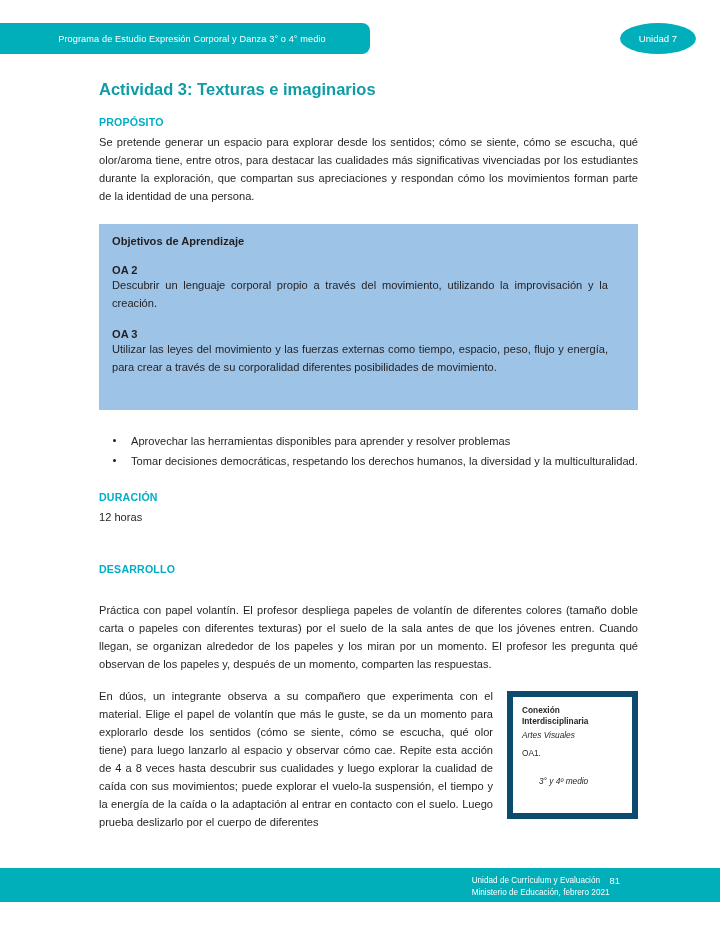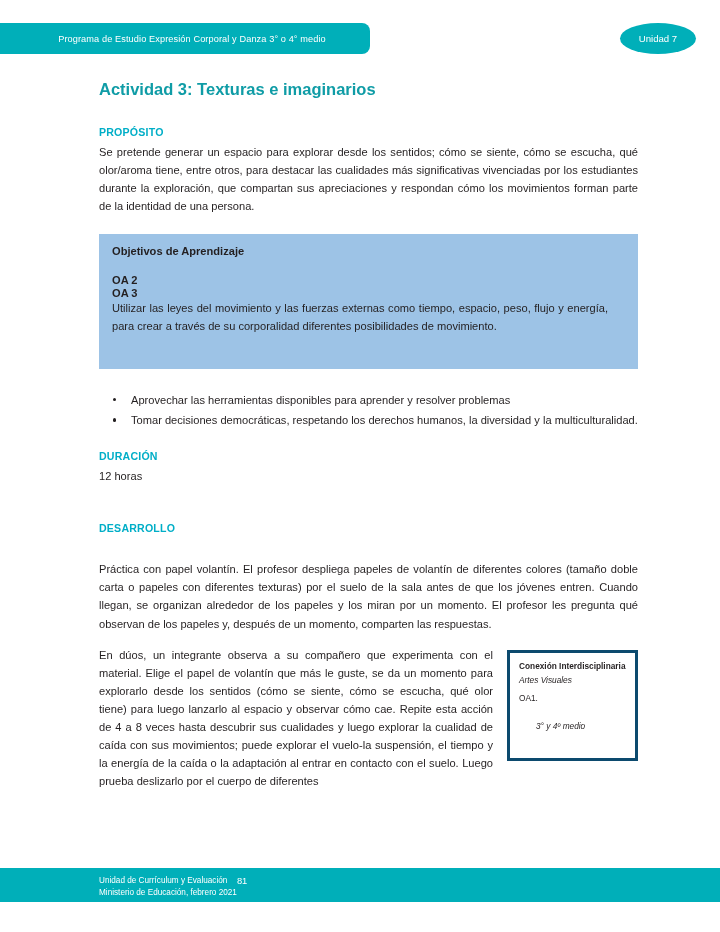--- a/index.html
+++ b/index.html
@@ -66,21 +66,21 @@
     position: absolute;
     left: 99px;
     top: 80px;
     width: 539px;
   }
 
   .activity-title {
     color: #0F9CA6;
     font-size: 16.5px;
     font-weight: bold;
-    margin: 0 0 26px 0;
+    margin: 0 0 16px 0;
     line-height: 1.2;
   }
 
   .section-head {
     color: #00AEC7;
     font-size: 10.6px;
     font-weight: bold;
     letter-spacing: 0.2px;
     margin: 0 0 5px 0;
   }
@@ -144,21 +144,21 @@
     height: 3.4px;
     border-radius: 50%;
     background: #231f20;
   }
 
   
   .conn-box {
     float: right;
     width: 131px;
     box-sizing: border-box;
-    border: 3px solid #0c4a6e;
+    border: 6px solid #0c4a6e;
     background: #ffffff;
     padding: 8px 9px 9px 9px;
     margin: 4px 0 6px 14px;
     shape-outside: margin-box;
   }
   .conn-title {
     font-size: 8.3px;
     font-weight: bold;
     margin: 0 0 3px 0;
     line-height: 1.35;
@@ -186,24 +186,24 @@
     position: absolute;
     left: 0;
     bottom: 30px;
     width: 720px;
     height: 34px;
     background: #00AFB9;
   }
   .footer-inner {
     position: absolute;
     left: 99px;
-    right: 82px;
+    right: 100px;
     top: 7px;
     display: flex;
-    justify-content: flex-start;
+    justify-content: flex-end;
     align-items: flex-start;
   }
   .footer-left {
     color: #ffffff;
     font-size: 8.2px;
     line-height: 1.45;
   }
   .footer-page {
     color: #ffffff;
     font-size: 9.4px;
@@ -227,20 +227,21 @@
 
   <div class="section-head">PROPÓSITO</div>
   <p class="body">Se pretende generar un espacio para explorar desde los sentidos; cómo se siente, cómo se escucha, qué olor/aroma tiene, entre otros, para destacar las cualidades más significativas vivenciadas por los estudiantes durante la exploración, que compartan sus apreciaciones y respondan cómo los movimientos forman parte de la identidad de una persona.</p>
 
   <div class="gap-lg"></div>
 
   <div class="oa-box">
     <div class="oa-box-title">Objetivos de Aprendizaje</div>
 
     <div class="oa-code">OA 2</div>
+    <p class="oa-text">Descubrir un lenguaje corporal propio a través del movimiento, utilizando la improvisación y la creación.</p>
 
     <div class="oa-code">OA 3</div>
     <p class="oa-text last">Utilizar las leyes del movimiento y las fuerzas externas como tiempo, espacio, peso, flujo y energía, para crear a través de su corporalidad diferentes posibilidades de movimiento.</p>
   </div>
 
   <div class="gap-lg"></div>
 
   <ul class="bullets">
     <li>Aprovechar las herramientas disponibles para aprender y resolver problemas</li>
     <li>Tomar decisiones democráticas, respetando los derechos humanos, la diversidad y la multiculturalidad.</li>

